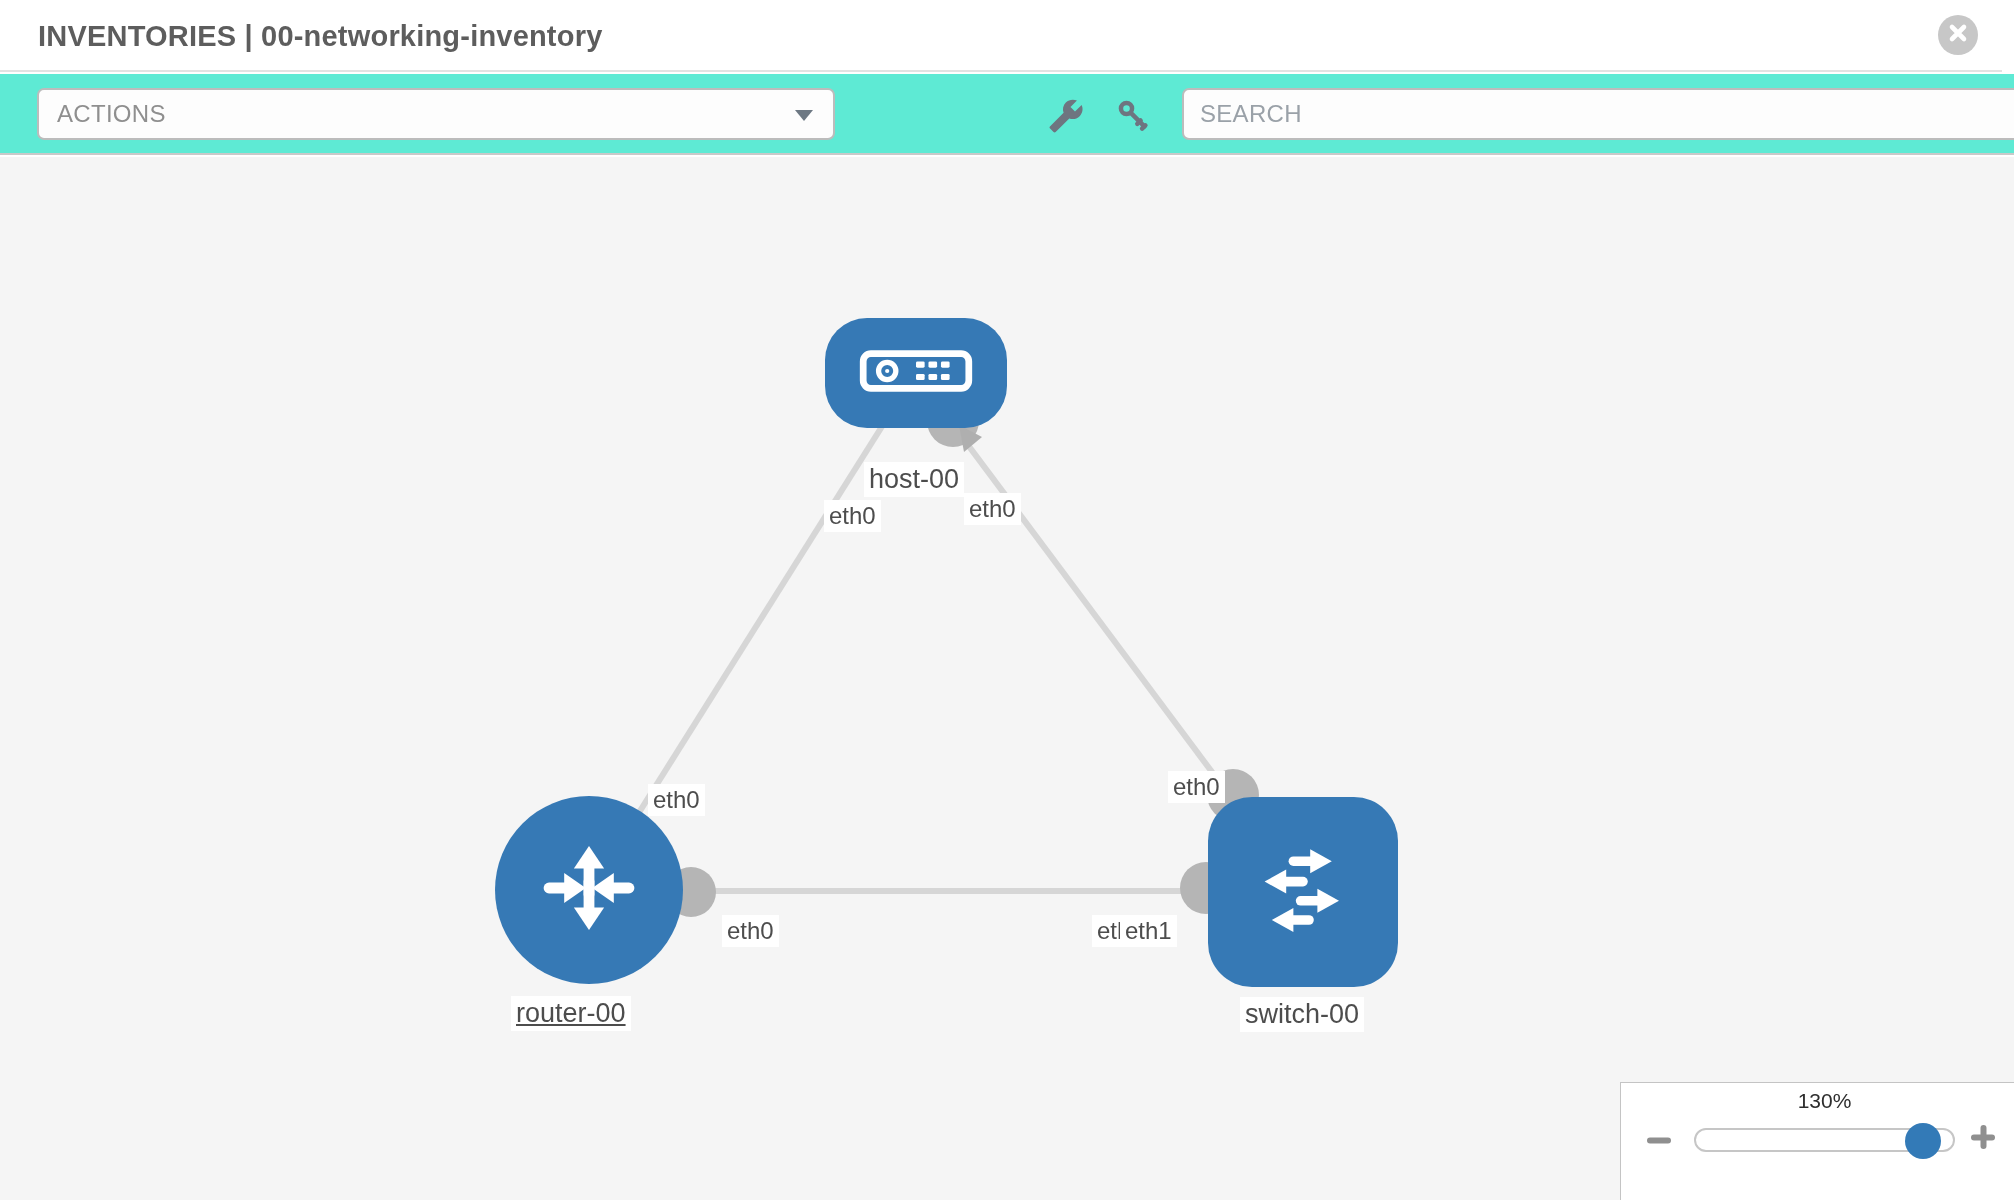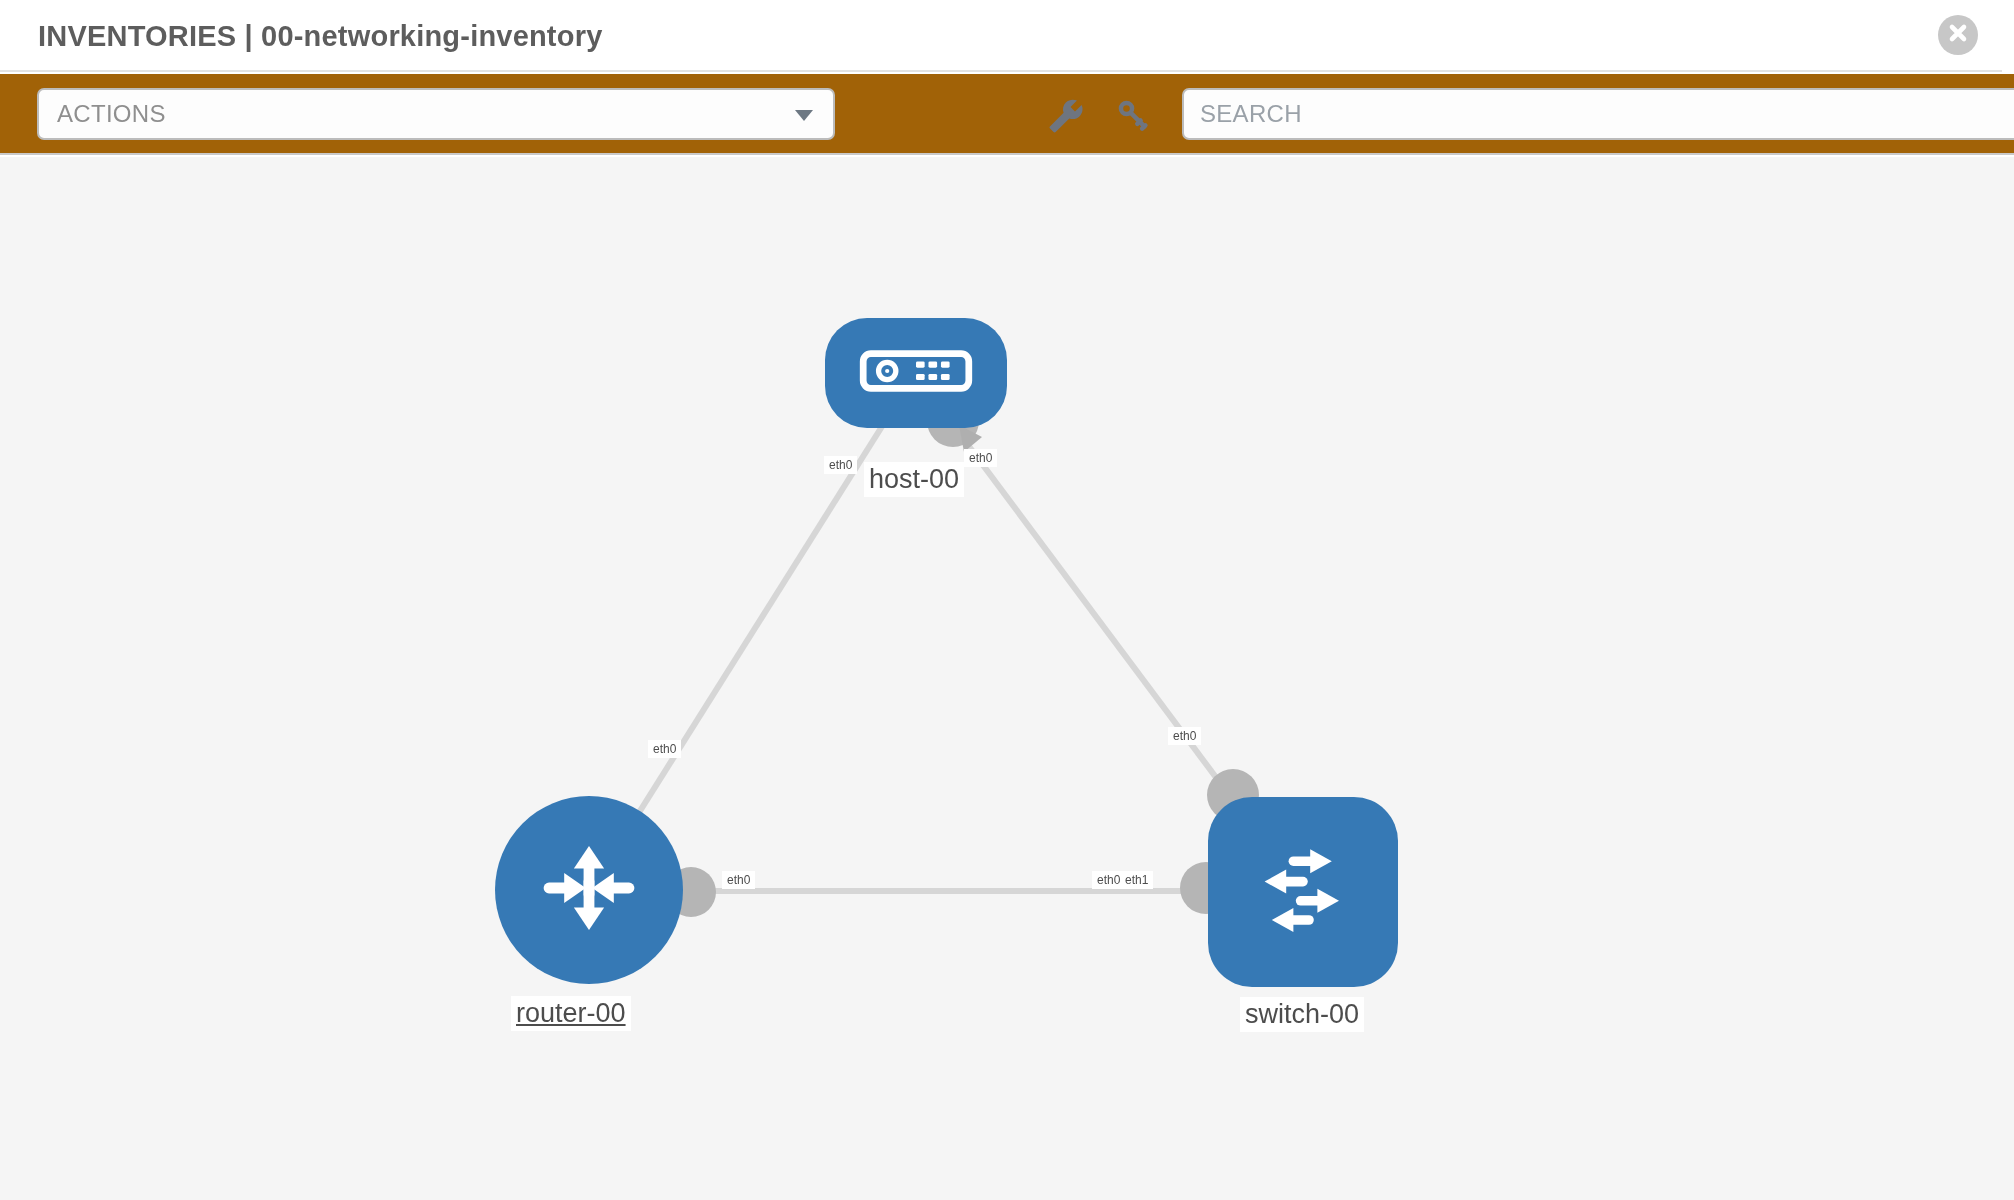--- a/index.html
+++ b/index.html
@@ -17,21 +17,21 @@
   }
   .close-btn {
     position: absolute; right: 24px; top: 15px; width: 40px; height: 40px;
     border-radius: 50%; background: #c7c7c7; cursor: pointer;
     display: flex; align-items: center; justify-content: center;
   }
 
   
   .toolbar {
     position: absolute; left: 0; top: 74px; width: 2014px; height: 81px;
-    background: #a16207; border-bottom: 2px solid #c9c9c9;
+    background: #5eead4; border-bottom: 2px solid #c9c9c9;
   }
   .select-box {
     position: absolute; top: 14px; height: 52px;
     background: #fdfdfd; border: 2px solid #bcbcbc; border-radius: 7px;
     display: flex; align-items: center;
   }
   .select-box.actions { left: 37px; width: 798px; }
   .select-box.search  { left: 1182px; width: 951px; }
   .select-label {
     margin-left: 18px; font-size: 24px; color: #8f8f8f; letter-spacing: 0.3px;
@@ -61,21 +61,21 @@
   .node { position: absolute; z-index: 3; background: #3679b5; display: flex; align-items: center; justify-content: center; cursor: pointer; }
   .node.host   { left: 825px; top: 161px; width: 182px; height: 110px; border-radius: 42px; }
   .node.router { left: 495px; top: 639px; width: 188px; height: 188px; border-radius: 50%; }
   .node.switch { left: 1208px; top: 640px; width: 190px; height: 190px; border-radius: 44px; }
 
   .lbl {
     position: absolute; z-index: 4; background: #ffffff; color: #4d4d4d;
     padding: 2px 5px; white-space: nowrap;
   }
   .lbl.name  { font-size: 27px; }
-  .lbl.iface { font-size: 12px; }
+  .lbl.iface { font-size: 24px; margin-top: 44px; }
 
   .lbl.host-name   { left: 864px;  top: 281px; margin-top: 24px; }
   .lbl.router-name { left: 511px;  top: 839px; text-decoration: underline; }
   .lbl.switch-name { left: 1240px; top: 840px; }
 
   .lbl.if-host-left    { left: 824px;  top: 299px; }
   .lbl.if-host-right   { left: 964px;  top: 292px; }
   .lbl.if-router-top   { left: 648px;  top: 583px; }
   .lbl.if-router-right { left: 722px;  top: 714px; }
   .lbl.if-switch-top   { left: 1168px; top: 570px; }
@@ -217,14 +217,31 @@
   <span class="lbl name switch-name">switch-00</span>
 
   <span class="lbl iface if-host-left">eth0</span>
   <span class="lbl iface if-host-right">eth0</span>
   <span class="lbl iface if-router-top">eth0</span>
   <span class="lbl iface if-router-right">eth0</span>
   <span class="lbl iface if-switch-top">eth0</span>
   <span class="lbl iface if-switch-left-under">eth0</span>
   <span class="lbl iface if-switch-left-over">eth1</span>
 
+  <div class="zoom-panel">
+    <div class="zoom-value">130%</div>
+    <span class="zoom-minus">
+      <svg width="28" height="28" viewBox="0 0 28 28">
+        <rect x="2" y="11.5" width="24" height="6" rx="3" fill="#8f8f8f"></rect>
+      </svg>
+    </span>
+    <div class="zoom-track">
+      <div class="zoom-thumb"></div>
+    </div>
+    <span class="zoom-plus">
+      <svg width="28" height="28" viewBox="0 0 28 28">
+        <rect x="2" y="11.5" width="24" height="6" rx="3" fill="#8f8f8f"></rect>
+        <rect x="11.5" y="2" width="6" height="24" rx="3" fill="#8f8f8f"></rect>
+      </svg>
+    </span>
+  </div>
 
 </div>
 
 </body></html>

